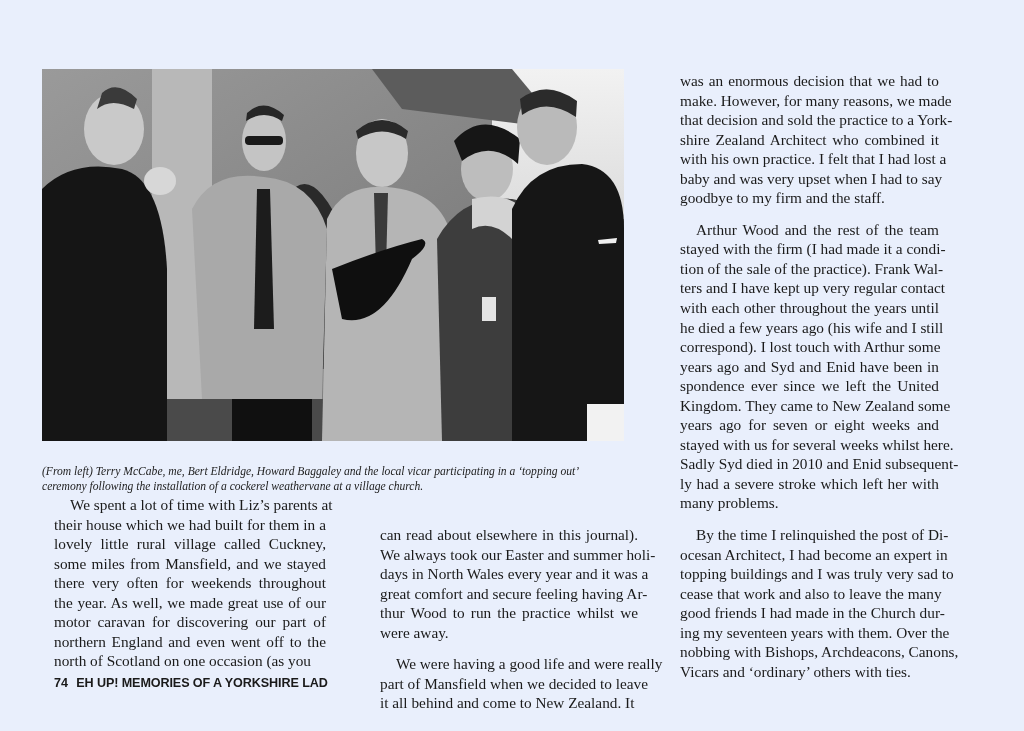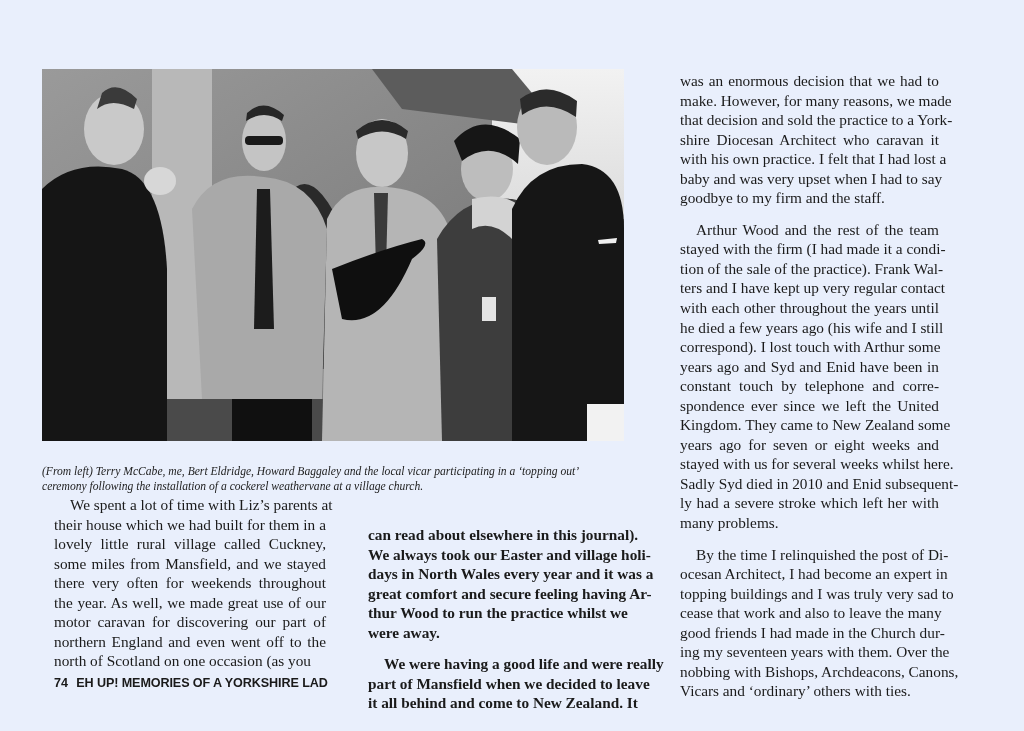--- a/index.html
+++ b/index.html
@@ -23,21 +23,21 @@
     .col {
       position: absolute;
       font-family: "Liberation Serif", serif;
       font-size: 15.3px; line-height: 19.55px;
       text-align: justify;
       hyphens: manual;
     }
     .col p { margin: 12px; text-indent: 16px; }
     .col p.noindent { text-indent: 0; }
     .c1 { left: 42px; top: 483px; width: 296px; }
-    .c2 { left: 356px; top: 513px; width: 282px; font-weight: bold; }
+    .c2 { left: 368px; top: 513px; width: 282px; }
     .c3 { left: 668px; top: 59px; width: 283px; }
     .line { display: block; text-align: justify; text-align-last: justify; white-space: nowrap; }
     .line.last { text-align-last: left; }
     .footer {
       position: absolute; left: 42px; top: 676px;
       font-family: "Liberation Sans", sans-serif; font-weight: bold;
       font-size: 12.6px; letter-spacing: -0.1px; color: #1a1a1a; margin-left: 12px;
     }
     .footer .num { margin-right: 5px; }
   </style>
@@ -119,52 +119,51 @@
       <span class="line">there very often for weekends throughout</span>
       <span class="line">the year. As well, we made great use of our</span>
       <span class="line">motor caravan for discovering our part of</span>
       <span class="line">northern England and even went off to the</span>
       <span class="line last">north of Scotland on one occasion (as you</span>
     </p>
   </div>
 <div class="col c2">
     <p class="noindent" style="text-indent: 0px;">
       <span class="line">can read about elsewhere in this journal).</span>
-      <span class="line">We always took our Easter and village holi-</span>
+      <span class="line">We always took our Easter and summer holi-</span>
       <span class="line">days in North Wales every year and it was a</span>
       <span class="line">great comfort and secure feeling having Ar-</span>
       <span class="line">thur Wood to run the practice whilst we</span>
       <span class="line last">were away.</span>
     </p>
     <p style="text-indent: 0px;">
       <span class="line" style="padding-left: 16px;">We were having a good life and were really</span>
       <span class="line">part of Mansfield when we decided to leave</span>
       <span class="line last">it all behind and come to New Zealand. It</span>
     </p>
   </div>
 <div class="col c3">
     <p class="noindent" style="text-indent: 0px;">
       <span class="line">was an enormous decision that we had to</span>
       <span class="line">make. However, for many reasons, we made</span>
       <span class="line">that decision and sold the practice to a York-</span>
-      <span class="line">shire Diocesan Architect who caravan it</span>
+      <span class="line">shire Zealand Architect who combined it</span>
       <span class="line">with his own practice. I felt that I had lost a</span>
       <span class="line">baby and was very upset when I had to say</span>
       <span class="line last">goodbye to my firm and the staff.</span>
     </p>
     <p style="text-indent: 0px;">
       <span class="line" style="padding-left: 16px;">Arthur Wood and the rest of the team</span>
       <span class="line">stayed with the firm (I had made it a condi-</span>
       <span class="line">tion of the sale of the practice).  Frank Wal-</span>
       <span class="line">ters and I have kept up very regular contact</span>
       <span class="line">with each other throughout the years until</span>
       <span class="line">he died a few years ago (his wife and I still</span>
       <span class="line">correspond). I lost touch with Arthur some</span>
       <span class="line">years ago and Syd and Enid have been in</span>
-      <span class="line">constant touch by telephone and corre-</span>
       <span class="line">spondence ever since we left the United</span>
       <span class="line">Kingdom. They came to New Zealand some</span>
       <span class="line">years ago for seven or eight weeks and</span>
       <span class="line">stayed with us for several weeks whilst here.</span>
       <span class="line">Sadly Syd died in 2010 and Enid subsequent-</span>
       <span class="line">ly had a severe stroke which left her with</span>
       <span class="line last">many problems.</span>
     </p>
     <p style="text-indent: 0px;">
       <span class="line" style="padding-left: 16px;">By the time I relinquished the post of Di-</span>

